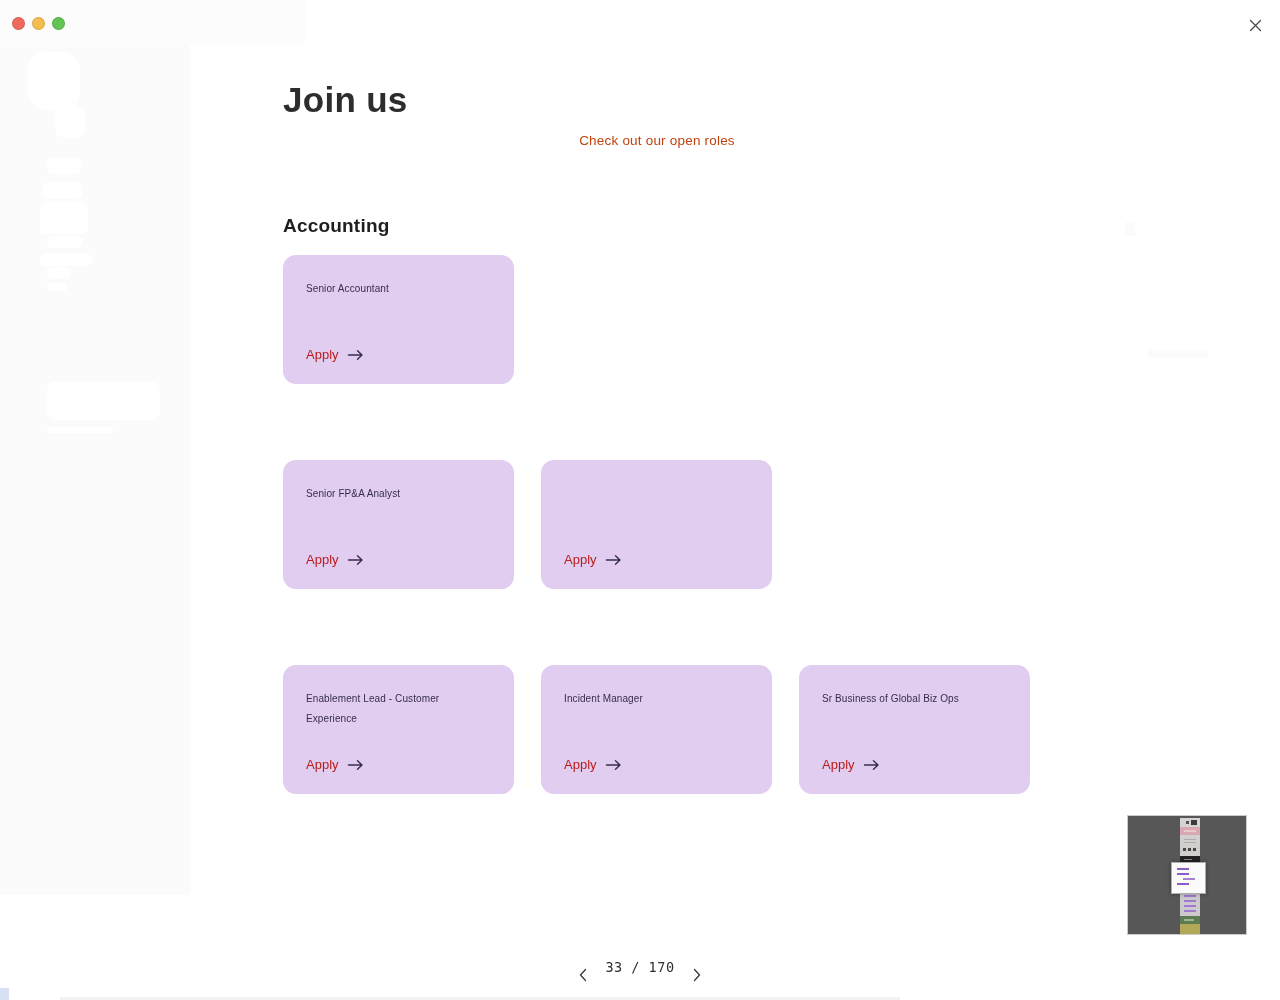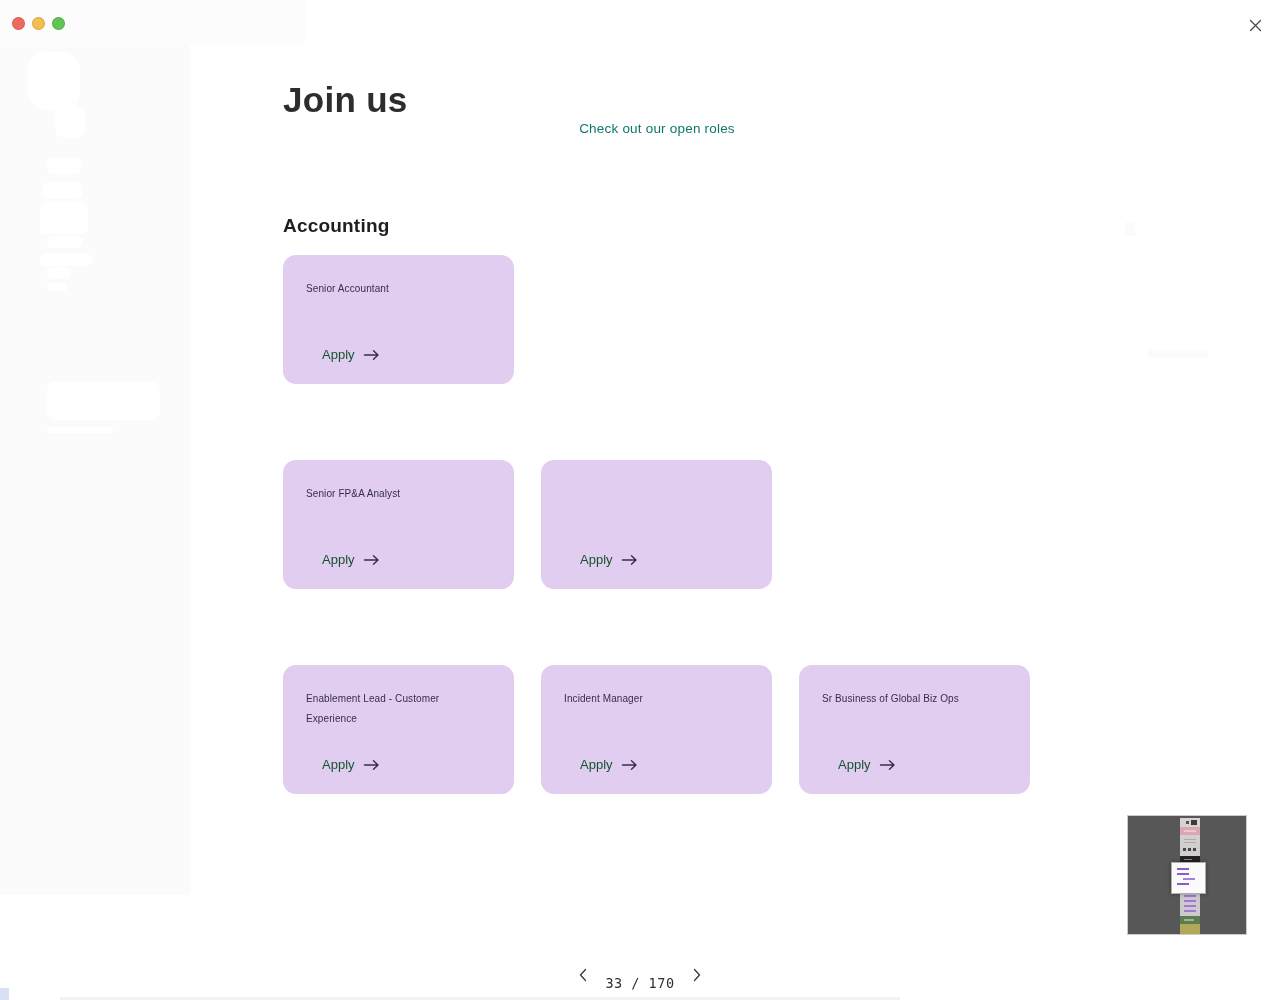--- a/index.html
+++ b/index.html
@@ -39,34 +39,34 @@
   .tl-close { background:#ee6a5f; }
   .tl-min   { background:#f5bd4f; }
   .tl-zoom  { background:#61c454; }
 
   .close-btn { position:absolute; right:16px; top:16px; width:18px; height:18px;
     background:none; border:none; cursor:pointer; display:flex; align-items:center; justify-content:center; }
 
   
   .content { position:absolute; left:283px; top:80px; width:748px; }
   .page-title { text-align:left; font-size:35px; font-weight:600; color:#2d2d2d; letter-spacing:.3px; line-height:40px; }
-  .page-subtitle { text-align:center; font-size:13.5px; color:#0f766e; margin-top:1px; letter-spacing:.2px; }
+  .page-subtitle { text-align:center; font-size:13.5px; color:#c2410c; margin-top:13px; letter-spacing:.2px; }
 
   .sections { position:absolute; left:283px; top:214px; width:748px; }
   .section { margin-bottom:76px; }
   .section-title { font-size:19px; font-weight:600; color:#1e1e1e; letter-spacing:.2px; line-height:24px; margin-bottom:17px; }
   .cards-row { display:flex; gap:27px; }
   .job-card { position:relative; width:231px; height:129px; background:#e1cdf0; border-radius:13px; padding:24px 23px; cursor:pointer; }
   .job-title { font-size:10px; line-height:20px; font-weight:500; color:#372e4d; letter-spacing:.1px; }
   .apply-row { position:absolute; left:23px; bottom:22px; display:flex; align-items:center; gap:8px; }
-  .apply-label { font-size:13px; font-weight:500; color:#14532d;margin-left:16px; }
+  .apply-label { font-size:13px; font-weight:500; color:#b91c1c; }
 
   
   .pagination { position:absolute; left:567px; top:959px; width:146px; height:32px;
-    display:flex; align-items:flex-end; justify-content:space-between; }
+    display:flex; align-items:flex-start; justify-content:space-between; }
   .page-btn { width:32px; height:32px; border:none; background:none; cursor:pointer;
     display:flex; align-items:center; justify-content:center; }
   .page-count { font-family:"DejaVu Sans Mono", monospace; font-size:13.5px; color:#2e2e2e; letter-spacing:.5px; }
 
   
   .minimap { position:absolute; left:1127px; top:815px; width:120px; height:120px;
     background:#575757; border:1px solid #cbcbcb; cursor:pointer; }
   .mm-strip { position:absolute; left:52px; top:2px; width:20px; height:116px; display:flex; flex-direction:column; }
   .mm-seg { width:100%; position:relative; }
   .mm-logo  { height:9px;  background:#d6d3d2; }

